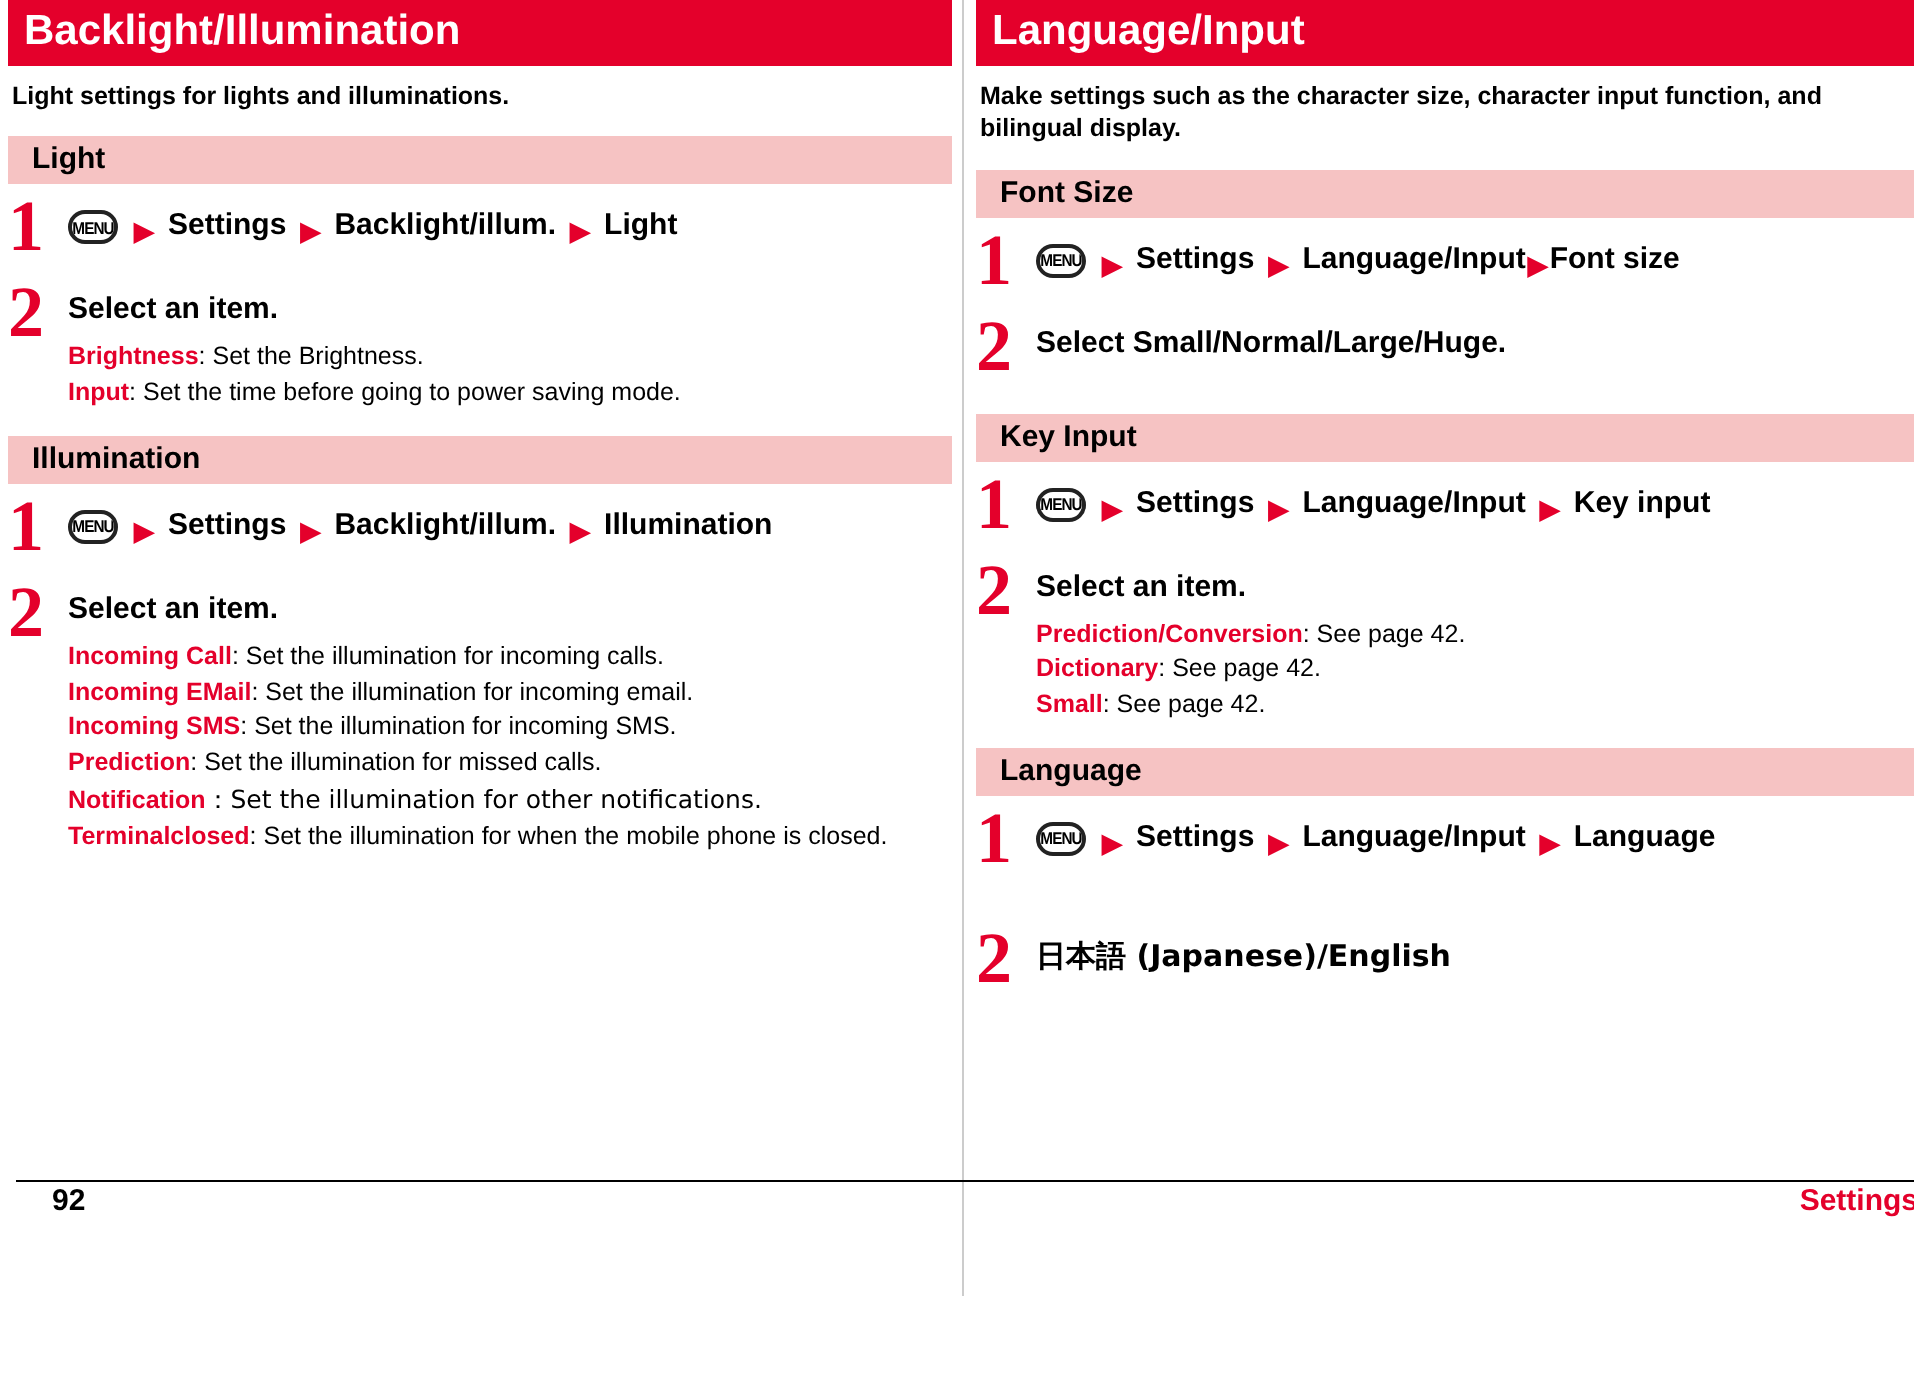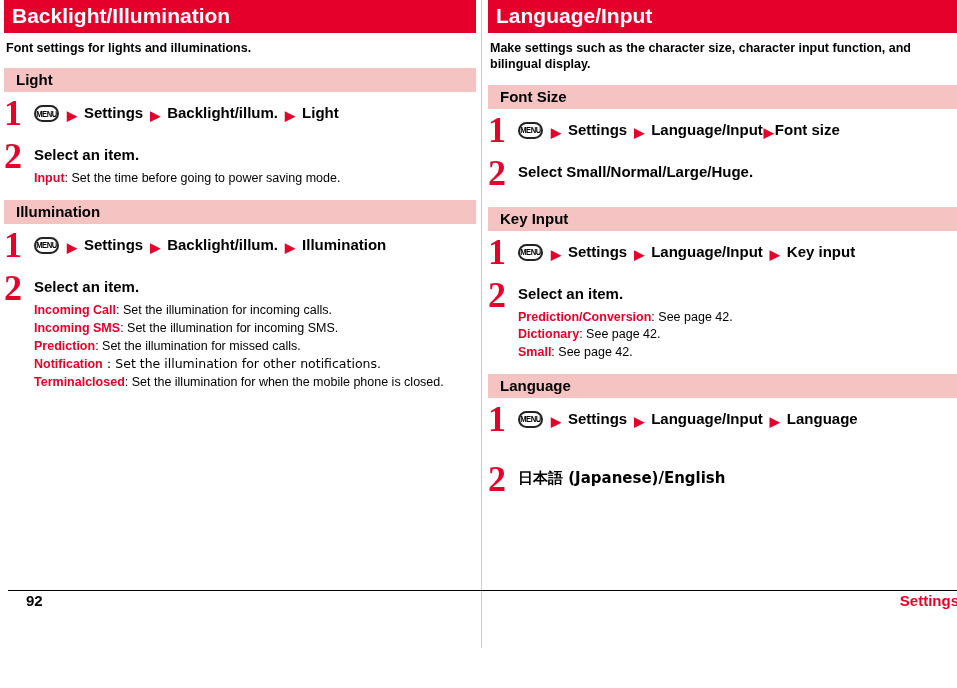--- a/index.html
+++ b/index.html
@@ -161,21 +161,21 @@
 </style>
 </head>
 <body>
 
 <div class="page">
 
   <div class="divider"></div>
 
   <div class="col col-left">
     <div class="title-bar">Backlight/Illumination</div>
-    <div class="intro">Font settings for lights and illuminations.</div>
+    <div class="intro">Light settings for lights and illuminations.</div>
 
     <div class="sub-bar">Light</div>
 
     <div class="step">
       <div class="step-num">1</div>
       <div class="step-line">
         <span class="key-icon">
             <span class="glyph">MENU</span>
           </span>
         <span class="arrow">▶</span>
@@ -184,20 +184,21 @@
         <span>Backlight/illum.</span>
         <span class="arrow">▶</span>
         <span>Light</span>
       </div>
     </div>
 
     <div class="step">
       <div class="step-num">2</div>
       <div class="step-line plain">Select an item.</div>
       <div class="defs">
+        <div><span class="term">Brightness</span><span>: Set the Brightness.</span></div>
         <div><span class="term">Input</span><span>: Set the time before going to power saving mode.</span></div>
       </div>
     </div>
 
     <div class="sub-bar">Illumination</div>
 
     <div class="step">
       <div class="step-num">1</div>
       <div class="step-line">
         <span class="key-icon">
@@ -210,20 +211,21 @@
         <span class="arrow">▶</span>
         <span>Illumination</span>
       </div>
     </div>
 
     <div class="step">
       <div class="step-num">2</div>
       <div class="step-line plain">Select an item.</div>
       <div class="defs">
         <div><span class="term">Incoming Call</span><span>: Set the illumination for incoming calls.</span></div>
+        <div><span class="term">Incoming EMail</span><span>: Set the illumination for incoming email.</span></div>
         <div><span class="term">Incoming SMS</span><span>: Set the illumination for incoming SMS.</span></div>
         <div><span class="term">Prediction</span><span>: Set the illumination for missed calls.</span></div>
         <div><span class="term">Notification</span><span class="jp">：Set the illumination for other notifications.</span></div>
         <div><span class="term">Terminalclosed</span><span>: Set the illumination for when the mobile phone is closed.</span></div>
       </div>
     </div>
   </div>
 
   <div class="col col-right">
     <div class="title-bar right-bar">Language/Input</div>

